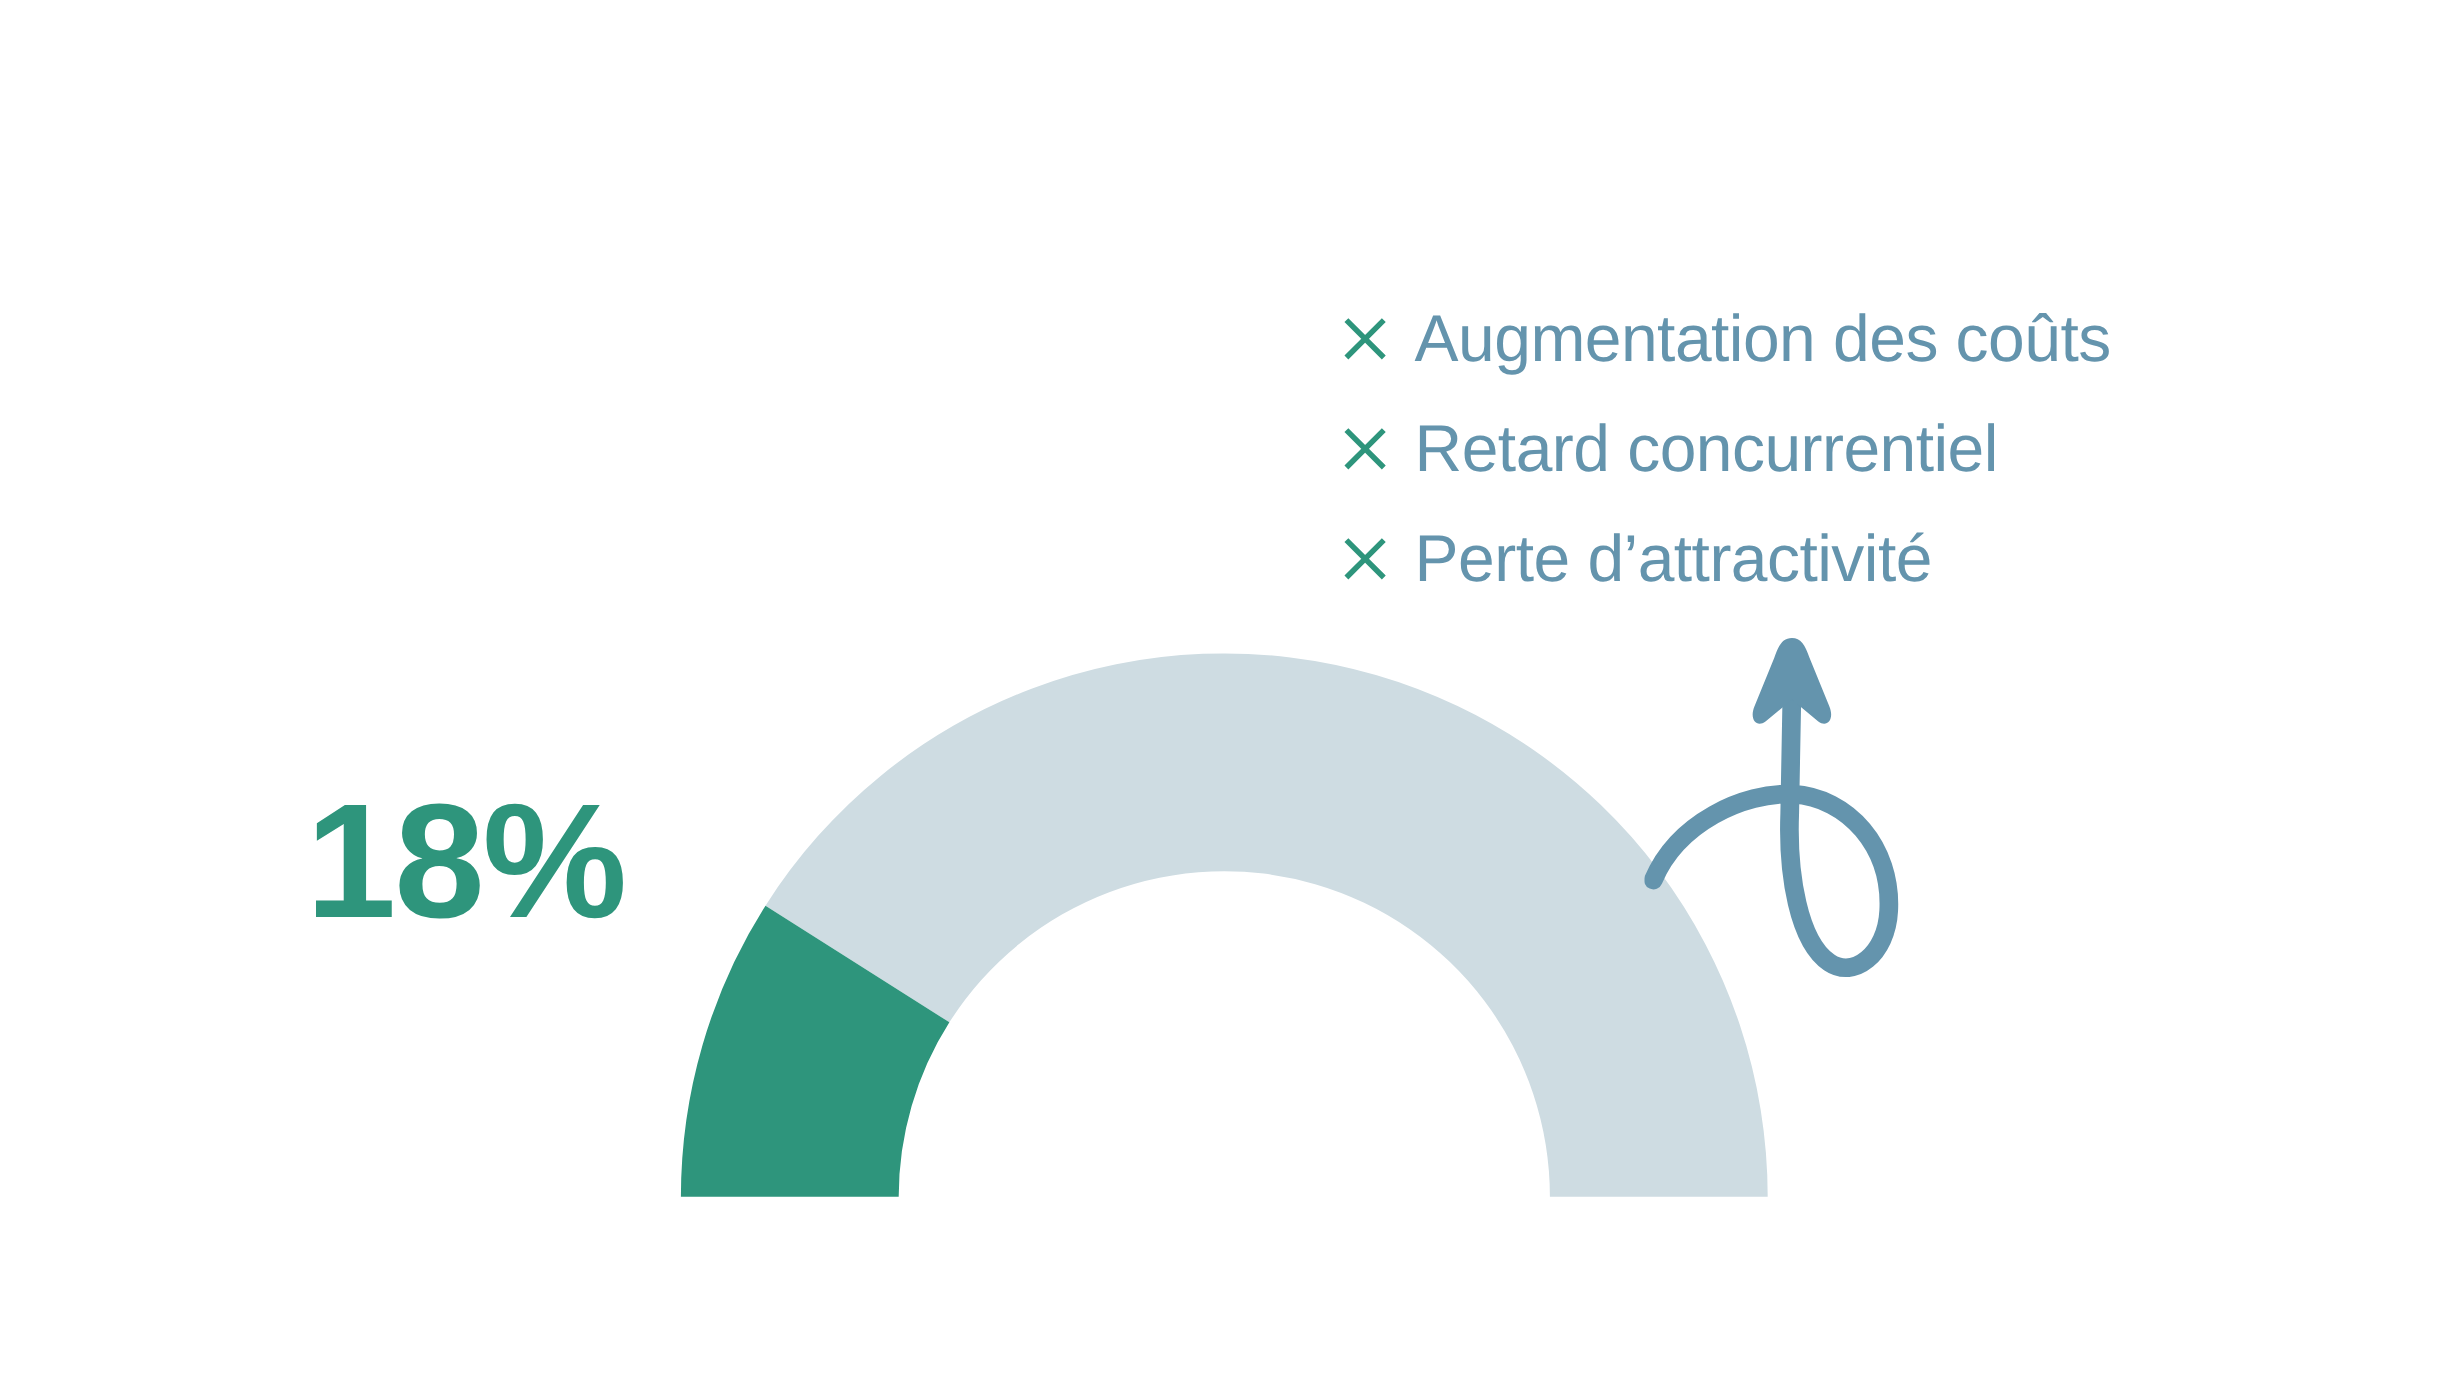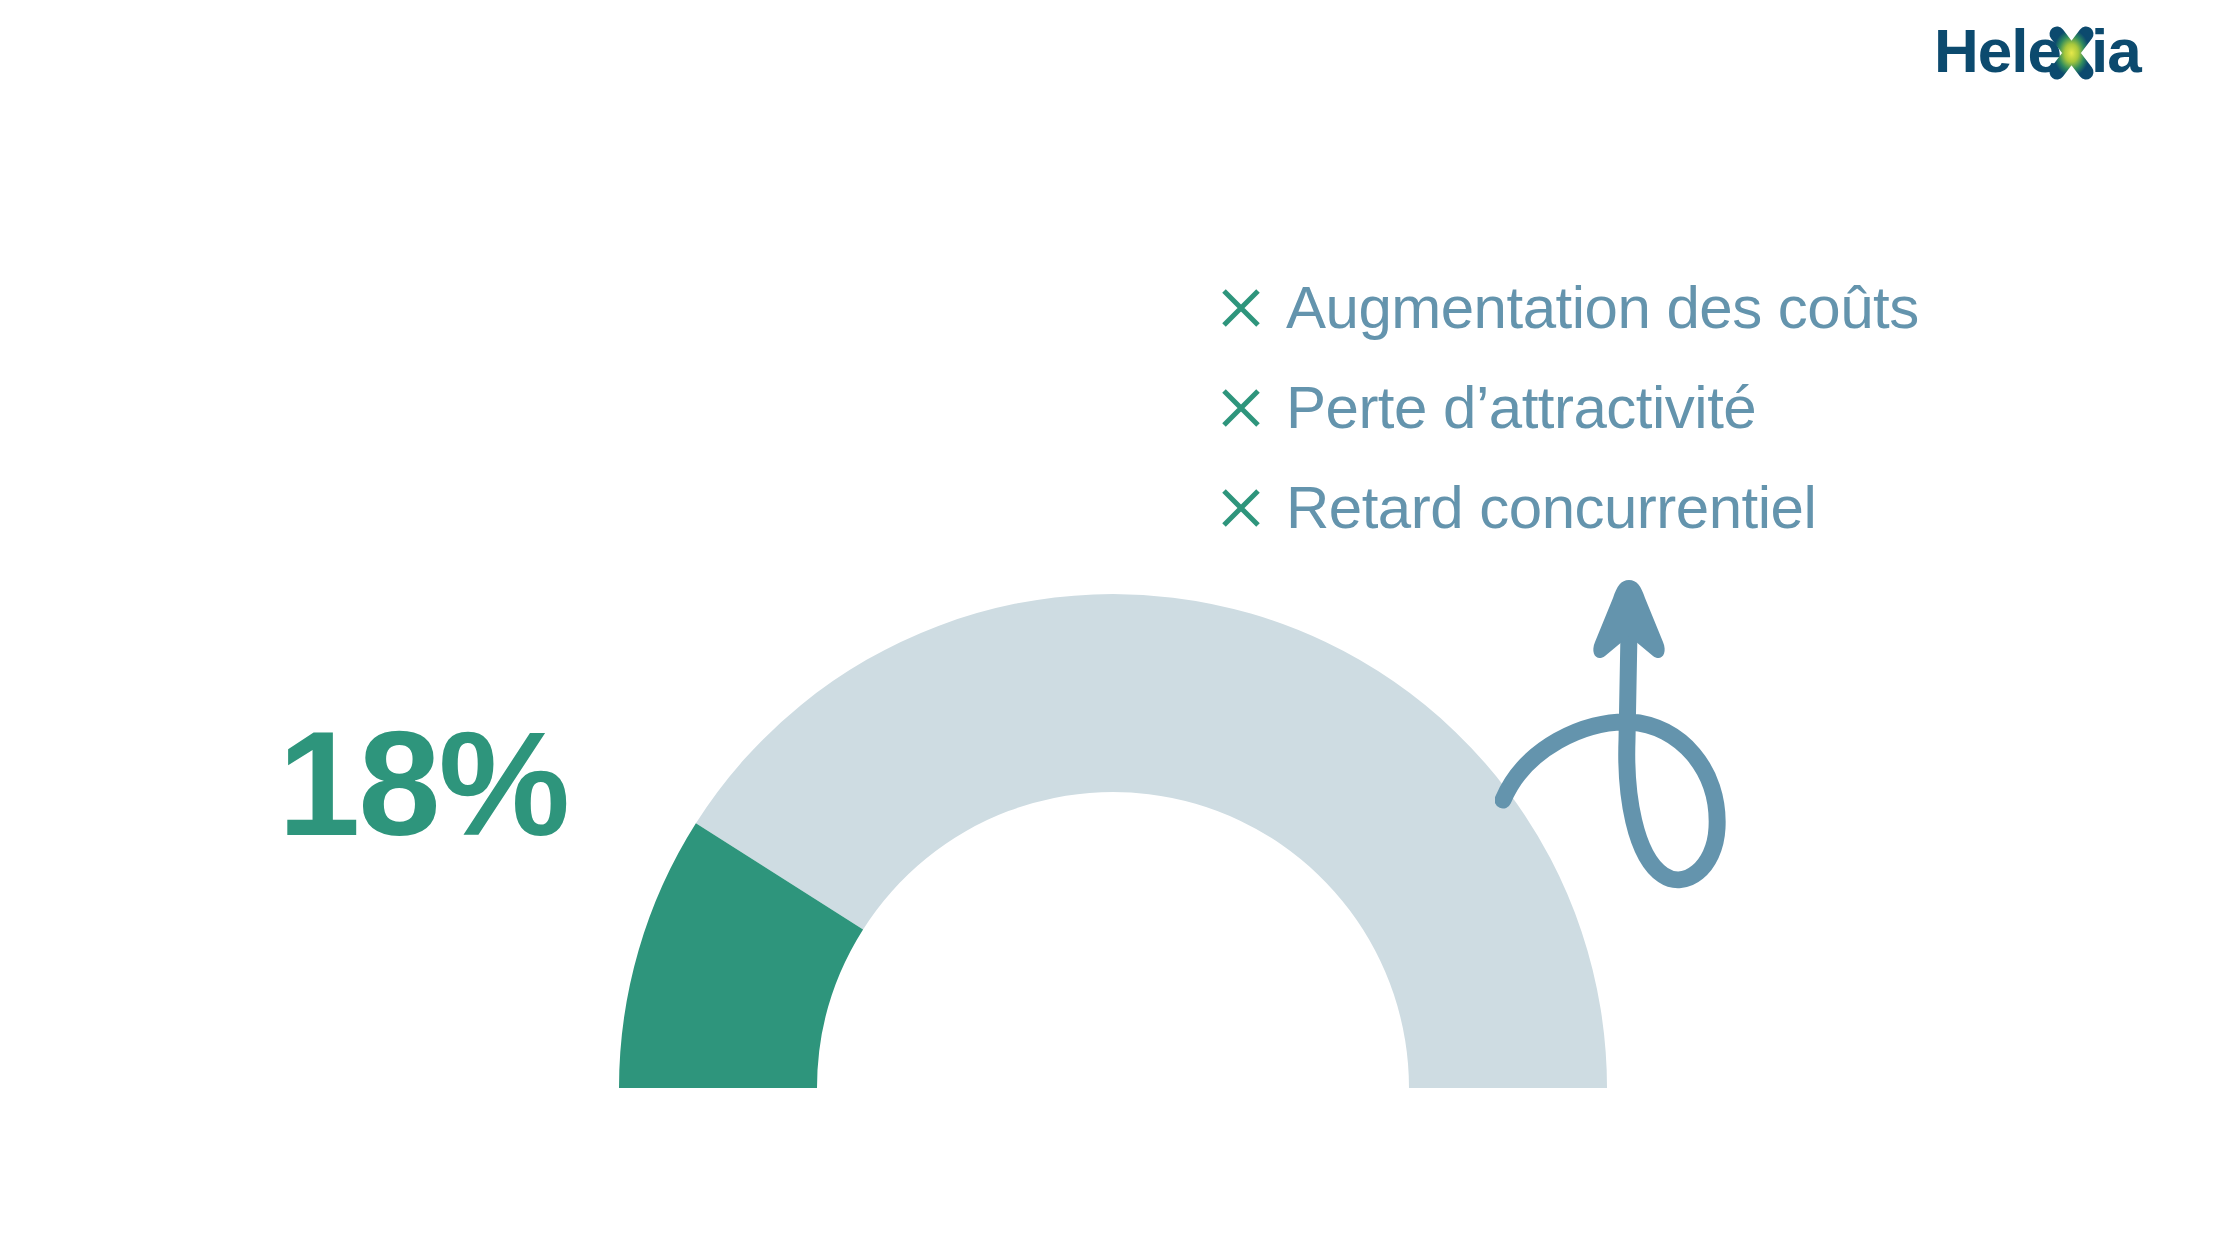--- a/index.html
+++ b/index.html
@@ -87,59 +87,42 @@
     width: 265px;
     height: 330px;
   }
   #growth-arrow svg { display: block; width: 100%; height: 100%; }
 </style>
 </head>
 <body>
 
 <div id="slide">
 
-  <div id="logo">
-    <svg viewBox="0 0 258 68" xmlns="http://www.w3.org/2000/svg">
-      <defs>
-        <radialGradient id="xgrad" cx="50%" cy="50%" r="62%">
-          <stop offset="0%" stop-color="#E6E84A"></stop>
-          <stop offset="38%" stop-color="#A8C83C"></stop>
-          <stop offset="72%" stop-color="#2E8A5E"></stop>
-          <stop offset="100%" stop-color="#0C4A6E"></stop>
-        </radialGradient>
-      </defs>
-      <text x="0" y="54" font-family="Liberation Sans, sans-serif" font-size="62" font-weight="bold" fill="#0C4A6E" letter-spacing="-1">Hele</text>
-      <g>
-        <path d="M123 16 L152 54 M152 16 L123 54" stroke="url(#xgrad)" stroke-width="15" stroke-linecap="round" fill="none"></path>
-      </g>
-      <text x="157" y="54" font-family="Liberation Sans, sans-serif" font-size="62" font-weight="bold" fill="#0C4A6E" letter-spacing="-1">ia</text>
-    </svg>
-  </div>
 
   <div id="bullet-list">
 
     <div class="bullet-row">
       <svg class="bullet-x" viewBox="0 0 46 46">
         <path d="M6 6 L40 40 M40 6 L6 40" stroke="#2E957C" stroke-width="5" stroke-linecap="butt" fill="none"></path>
       </svg>
       <span class="bullet-label">Augmentation des coûts</span>
     </div>
 
     <div class="bullet-row">
       <svg class="bullet-x" viewBox="0 0 46 46">
         <path d="M6 6 L40 40 M40 6 L6 40" stroke="#2E957C" stroke-width="5" stroke-linecap="butt" fill="none"></path>
       </svg>
-      <span class="bullet-label">Perte d’attractivité</span>
+      <span class="bullet-label">Retard concurrentiel</span>
     </div>
 
     <div class="bullet-row">
       <svg class="bullet-x" viewBox="0 0 46 46">
         <path d="M6 6 L40 40 M40 6 L6 40" stroke="#2E957C" stroke-width="5" stroke-linecap="butt" fill="none"></path>
       </svg>
-      <span class="bullet-label">Retard concurrentiel</span>
+      <span class="bullet-label">Perte d’attractivité</span>
     </div>
 
   </div>
 
   <div id="gauge">
 
     <svg viewBox="0 0 1040 530" xmlns="http://www.w3.org/2000/svg">
 
       <path id="gauge-track" fill="#CEDCE2" d="M 95.90200480200457 248.30156328037566 A 494 494 0 0 1 1007 513 L 809 513 A 296 296 0 0 0 263.0789340514035 354.395268686217 Z"></path>
 

